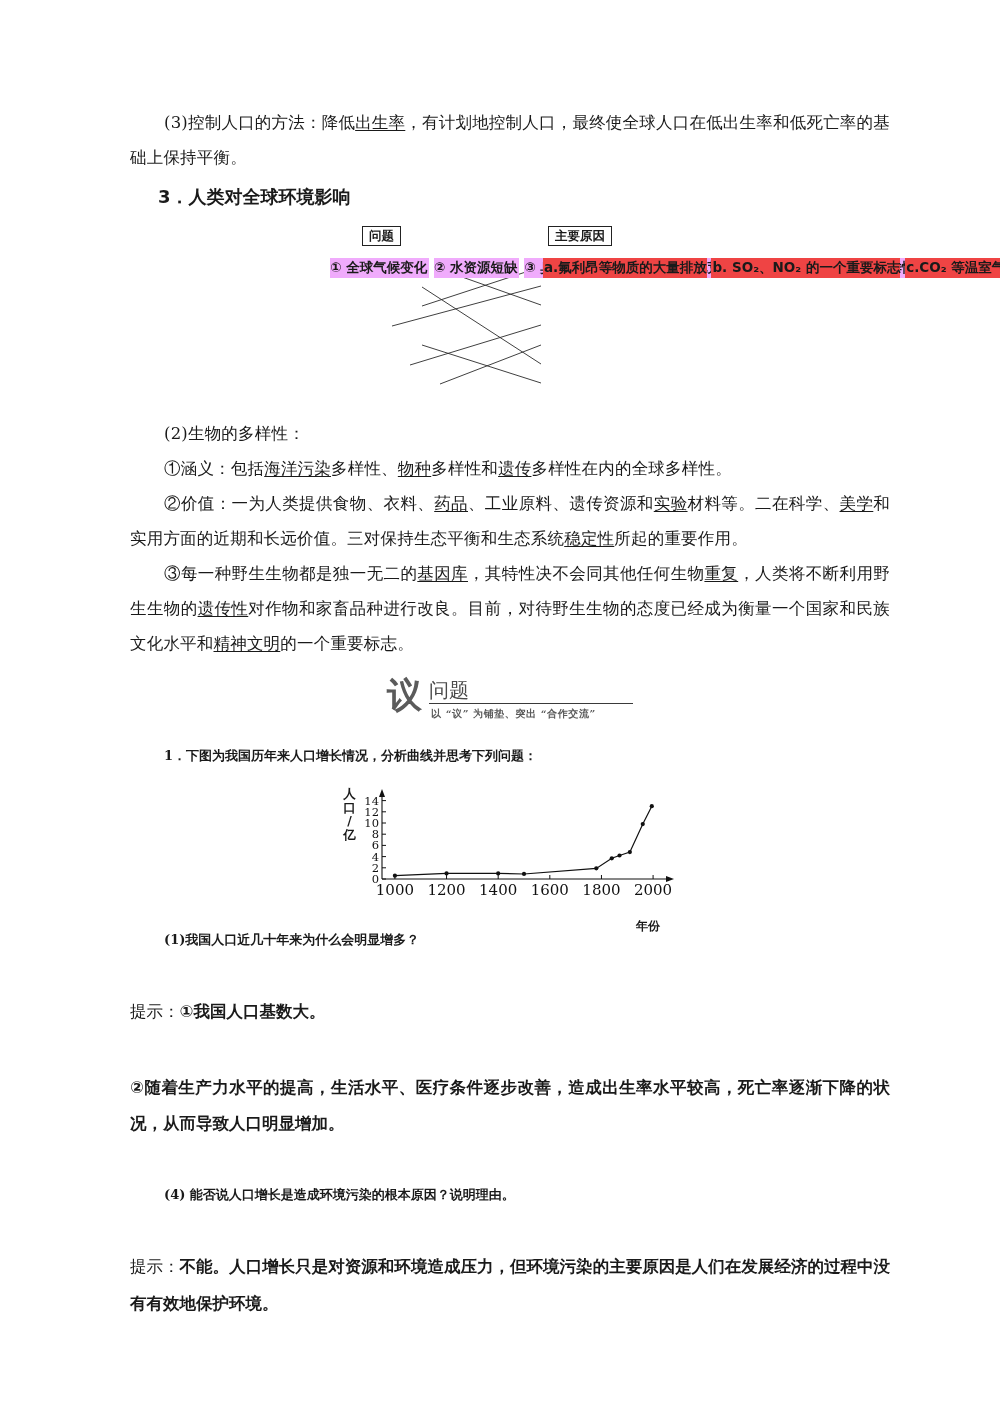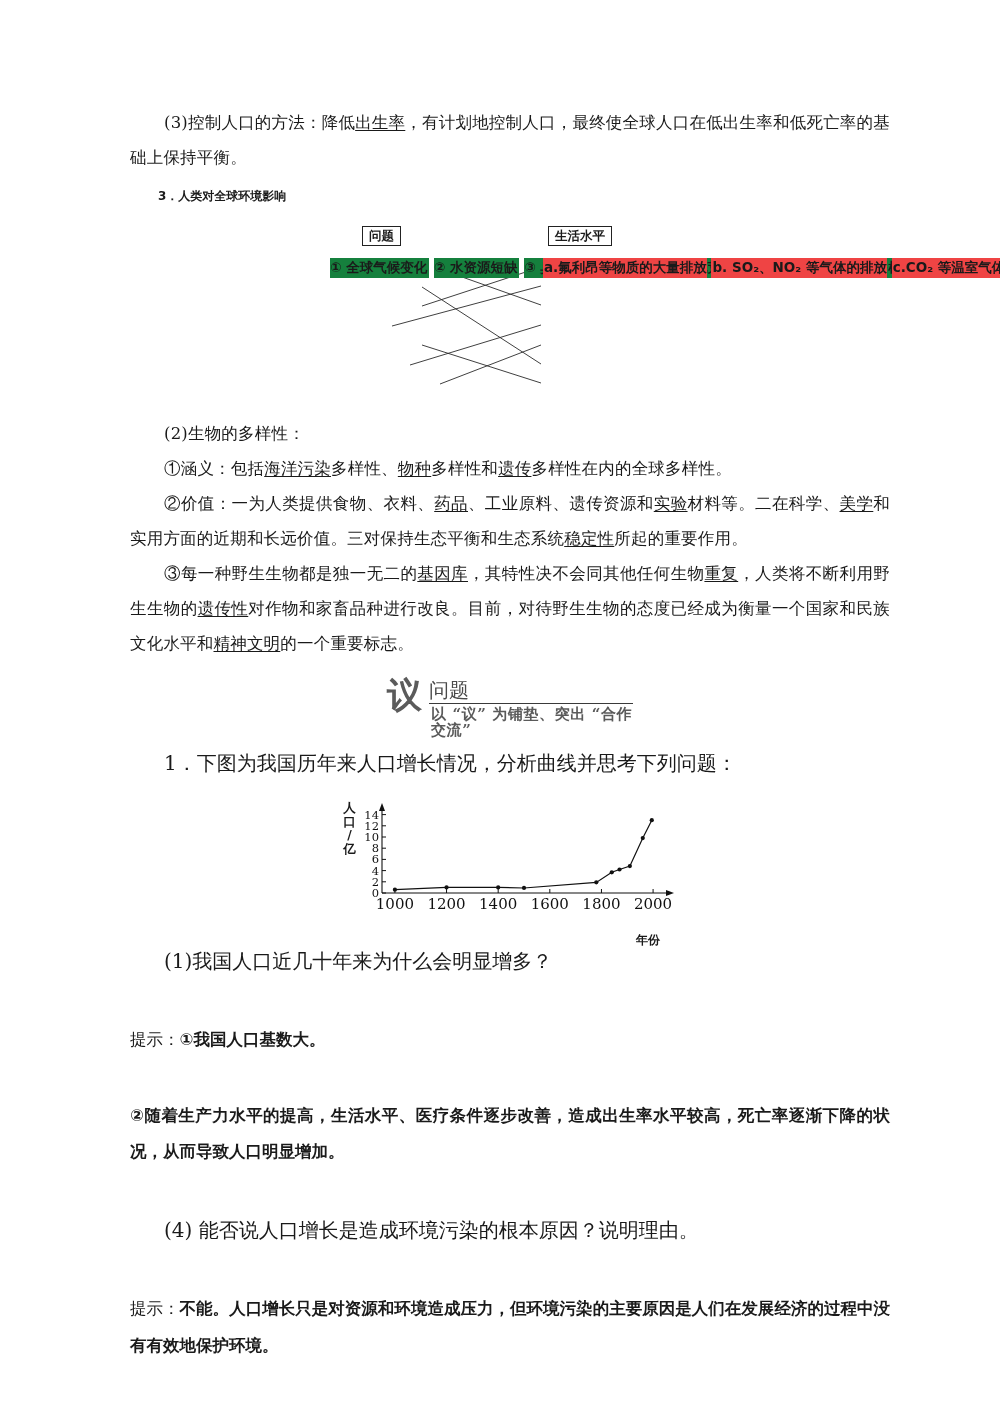--- a/index.html
+++ b/index.html
@@ -34,42 +34,43 @@
   .p {
     font-size: 16.5px;
     line-height: 35px;
     text-align: justify;
     margin: 0 0 0 0;
     letter-spacing: 0.2px;
   }
   .p.indent { text-indent: 34px; }
   .u { text-decoration: underline; text-underline-offset: 2px; }
   .heading {
-    font-size: 12px;
+    font-size: 18px;
     line-height: 35px;
     font-family: "DejaVu Sans", "Liberation Sans", sans-serif;
     font-weight: bold;
     text-indent: 28px;
     margin: 4px 0 0 0;
   }
   .answer {
     font-family: "DejaVu Sans", "Liberation Sans", sans-serif;
     font-size: 16.5px;
     line-height: 36px;
     font-weight: bold;
     text-align: justify;
   }
   .answer .lbl {
     font-family: Liberation Mono, monospace;
     font-weight: normal;
   }
   .q {
-    font-size: 20px;
+    font-size: 13px;
     line-height: 36px;
     text-indent: 34px;
+    font-weight: bold;
   }
   .gap-s { height: 6px; }
 
   
   .match-wrap {
     position: relative;
     margin: 12px auto 8px auto;
     width: 360px;
     height: 182px;
   }
@@ -92,21 +93,21 @@
     font-size: 13.5px;
     line-height: 19.6px;
     font-family: "DejaVu Sans", "Liberation Sans", sans-serif;
     font-weight: bold;
     white-space: nowrap;
     z-index: 2;
   }
   .col-left  { left: 0px; }
   .col-right { left: 213px; }
   .col div { height: 19.6px; }
-  .col-left div { background: #15803d; padding-right: 2px; display: inline-block; }
+  .col-left div { background: #f0abfc; padding-right: 2px; display: inline-block; }
   .col-right div { background: #ef4444; padding-left: 1px; display: inline-block; }
   .match-svg {
     position: absolute;
     left: 0; top: 0;
     width: 360px; height: 182px;
     z-index: 1;
   }
 
   
   .banner {
@@ -137,21 +138,21 @@
     left: 42px; top: 26px;
     width: 204px;
     height: 1.4px;
     background: #3a3a3a;
   }
   .banner .sub {
     position: absolute;
     left: 44px; top: 29px;
     font-family: "DejaVu Serif", "Liberation Serif", serif;
     font-weight: bold;
-    font-size: 15px;
+    font-size: 10px;
     line-height: 16px;
     color: #5a5a5a;
     letter-spacing: 0.6px;
   }
 
   
   .chart-wrap {
     position: relative;
     width: 340px;
     height: 122px;
@@ -197,21 +198,21 @@
 
     <p class="p indent">
       (3)控制人口的方法：降低<span class="u">出生率</span>，有计划地控制人口，最终使全球人口在低出生率和低死亡率的基础上保持平衡。
     </p>
 
     <p class="heading">3．人类对全球环境影响</p>
 
 
     <div class="match-wrap">
       <div class="match-hdr hdr-left">问题</div>
-      <div class="match-hdr hdr-right">生活水平</div>
+      <div class="match-hdr hdr-right">主要原因</div>
 
       <svg class="match-svg" viewBox="0 0 360 182">
         <g stroke="#2a2a2a" stroke-width="0.9" fill="none">
 
           <line x1="104" y1="41" x2="211" y2="79"></line>
 
           <line x1="92" y1="61" x2="211" y2="138"></line>
 
           <line x1="92" y1="80" x2="211" y2="41"></line>
 
@@ -230,21 +231,21 @@
         <div>② 水资源短缺</div>
         <div>③ 臭氧层破坏</div>
         <div>④ 酸雨</div>
         <div>⑤ 土地荒漠化</div>
         <div>⑥ 海洋污染</div>
         <div>⑦ 生物多样性锐减</div>
       </div>
 
       <div class="col col-right">
         <div>a.氟利昂等物质的大量排放</div>
-        <div>b. SO₂、NO₂ 等气体的排放</div>
+        <div>b. SO₂、NO₂ 的一个重要标志</div>
         <div>c.CO₂ 等温室气体的大量排放</div>
         
         
         
         
       </div>
     </div>
 
     <p class="p indent">(2)生物的多样性：</p>
 

